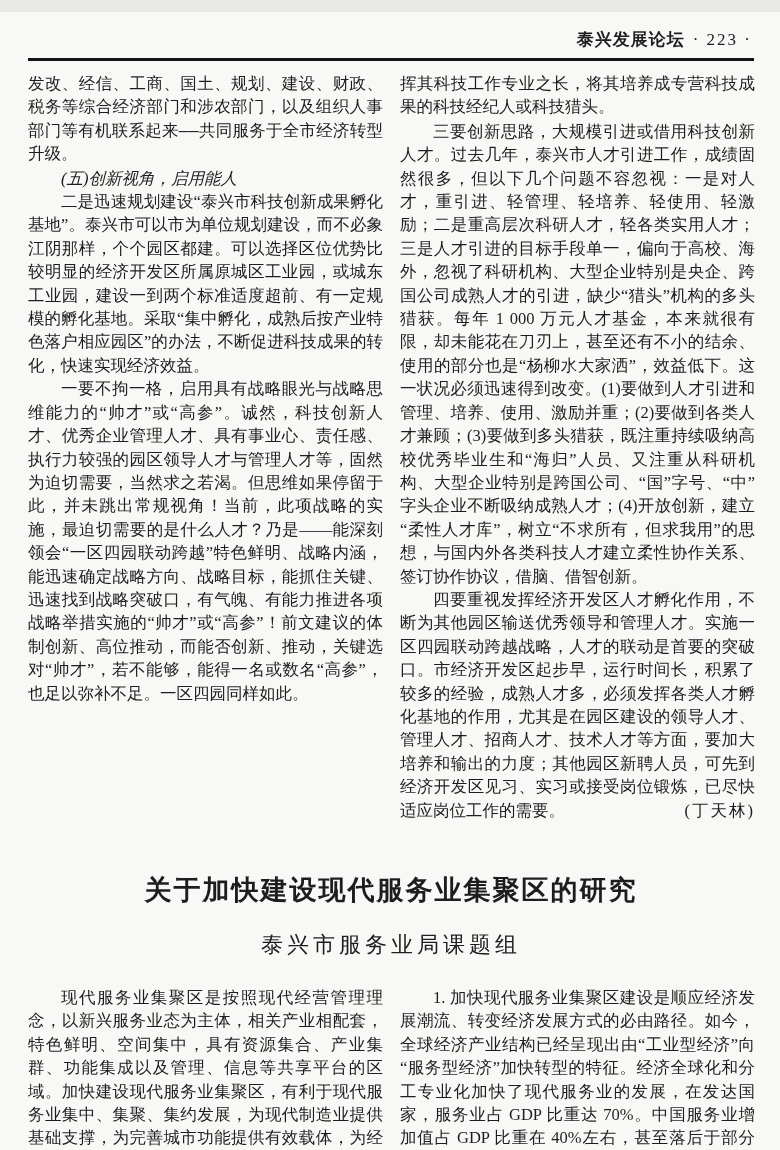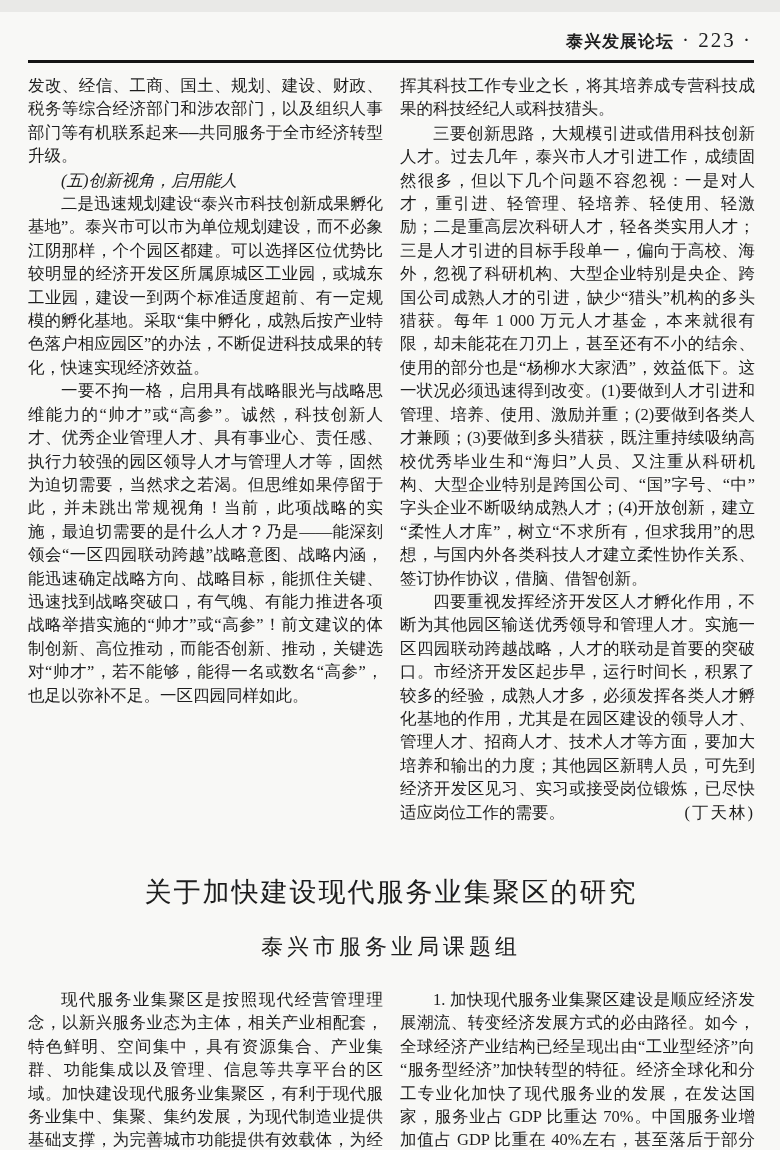--- a/index.html
+++ b/index.html
@@ -28,21 +28,21 @@
     padding-right: 2px;
     padding-bottom: 7px;
   }
   .journal-title {
     font-family: "Liberation Sans", "DejaVu Sans", sans-serif;
     font-weight: bold;
     font-size: 17px;
     letter-spacing: 1px;
   }
   .page-label {
-    font-size: 21px;
+    font-size: 17px;
     letter-spacing: 2px;
   }
   .head-rule {
     border: 0;
     border-top: 3px solid #141414;
     margin: 0 0 12px 0;
   }
   
   .columns {
     display: flex;
@@ -68,21 +68,21 @@
     float: right;
     letter-spacing: 2px;
   }
   
   .article-heading {
     margin-top: 50px;
     text-align: center;
   }
   .article-title {
     font-family: "Liberation Sans", "DejaVu Sans", sans-serif;
-    font-weight: normal;
+    font-weight: bold;
     font-size: 27px;
     letter-spacing: 2px;
     margin: 0;
   }
   .article-author {
     font-size: 22px;
     letter-spacing: 4px;
     margin: 22px 0 0 0;
   }
   .bottom-columns {
@@ -98,21 +98,21 @@
     <span class="journal-title">泰兴发展论坛</span>
     <span class="page-label">· 223 ·</span>
   </div>
   <hr class="head-rule">
 
   <div class="columns">
     <div class="col">
         <p class="para noindent">发改、经信、工商、国土、规划、建设、财政、税务等综合经济部门和涉农部门，以及组织人事部门等有机联系起来——共同服务于全市经济转型升级。</p>
         <p class="para kai">(五)创新视角，启用能人</p>
         <p class="para">二是迅速规划建设“泰兴市科技创新成果孵化基地”。泰兴市可以市为单位规划建设，而不必象江阴那样，个个园区都建。可以选择区位优势比较明显的经济开发区所属原城区工业园，或城东工业园，建设一到两个标准适度超前、有一定规模的孵化基地。采取“集中孵化，成熟后按产业特色落户相应园区”的办法，不断促进科技成果的转化，快速实现经济效益。</p>
-        <p class="para">一要不拘一格，启用具有战略眼光与战略思维能力的“帅才”或“高参”。诚然，科技创新人才、优秀企业管理人才、具有事业心、责任感、执行力较强的园区领导人才与管理人才等，固然为迫切需要，当然求之若渴。但思维如果停留于此，并未跳出常规视角！当前，此项战略的实施，最迫切需要的是什么人才？乃是——能深刻领会“一区四园联动跨越”战略意图、战略内涵，能迅速确定战略方向、战略目标，能抓住关键、迅速找到战略突破口，有气魄、有能力推进各项战略举措实施的“帅才”或“高参”！前文建议的体制创新、高位推动，而能否创新、推动，关键选对“帅才”，若不能够，能得一名或数名“高参”，也足以弥补不足。一区四园同样如此。</p>
+        <p class="para">一要不拘一格，启用具有战略眼光与战略思维能力的“帅才”或“高参”。诚然，科技创新人才、优秀企业管理人才、具有事业心、责任感、执行力较强的园区领导人才与管理人才等，固然为迫切需要，当然求之若渴。但思维如果停留于此，并未跳出常规视角！当前，此项战略的实施，最迫切需要的是什么人才？乃是——能深刻领会“一区四园联动跨越”特色鲜明、战略内涵，能迅速确定战略方向、战略目标，能抓住关键、迅速找到战略突破口，有气魄、有能力推进各项战略举措实施的“帅才”或“高参”！前文建议的体制创新、高位推动，而能否创新、推动，关键选对“帅才”，若不能够，能得一名或数名“高参”，也足以弥补不足。一区四园同样如此。</p>
       </div>
     <div class="col">
         <p class="para noindent">挥其科技工作专业之长，将其培养成专营科技成果的科技经纪人或科技猎头。</p>
         <p class="para">三要创新思路，大规模引进或借用科技创新人才。过去几年，泰兴市人才引进工作，成绩固然很多，但以下几个问题不容忽视：一是对人才，重引进、轻管理、轻培养、轻使用、轻激励；二是重高层次科研人才，轻各类实用人才；三是人才引进的目标手段单一，偏向于高校、海外，忽视了科研机构、大型企业特别是央企、跨国公司成熟人才的引进，缺少“猎头”机构的多头猎获。每年 1 000 万元人才基金，本来就很有限，却未能花在刀刃上，甚至还有不小的结余、使用的部分也是“杨柳水大家洒”，效益低下。这一状况必须迅速得到改变。(1)要做到人才引进和管理、培养、使用、激励并重；(2)要做到各类人才兼顾；(3)要做到多头猎获，既注重持续吸纳高校优秀毕业生和“海归”人员、又注重从科研机构、大型企业特别是跨国公司、“国”字号、“中”字头企业不断吸纳成熟人才；(4)开放创新，建立“柔性人才库”，树立“不求所有，但求我用”的思想，与国内外各类科技人才建立柔性协作关系、签订协作协议，借脑、借智创新。</p>
         <p class="para">四要重视发挥经济开发区人才孵化作用，不断为其他园区输送优秀领导和管理人才。实施一区四园联动跨越战略，人才的联动是首要的突破口。市经济开发区起步早，运行时间长，积累了较多的经验，成熟人才多，必须发挥各类人才孵化基地的作用，尤其是在园区建设的领导人才、管理人才、招商人才、技术人才等方面，要加大培养和输出的力度；其他园区新聘人员，可先到经济开发区见习、实习或接受岗位锻炼，已尽快适应岗位工作的需要。<span class="attribution">(丁天林)</span></p>
       </div>
   </div>
 
   <div class="article-heading">
     <h1 class="article-title">关于加快建设现代服务业集聚区的研究</h1>

